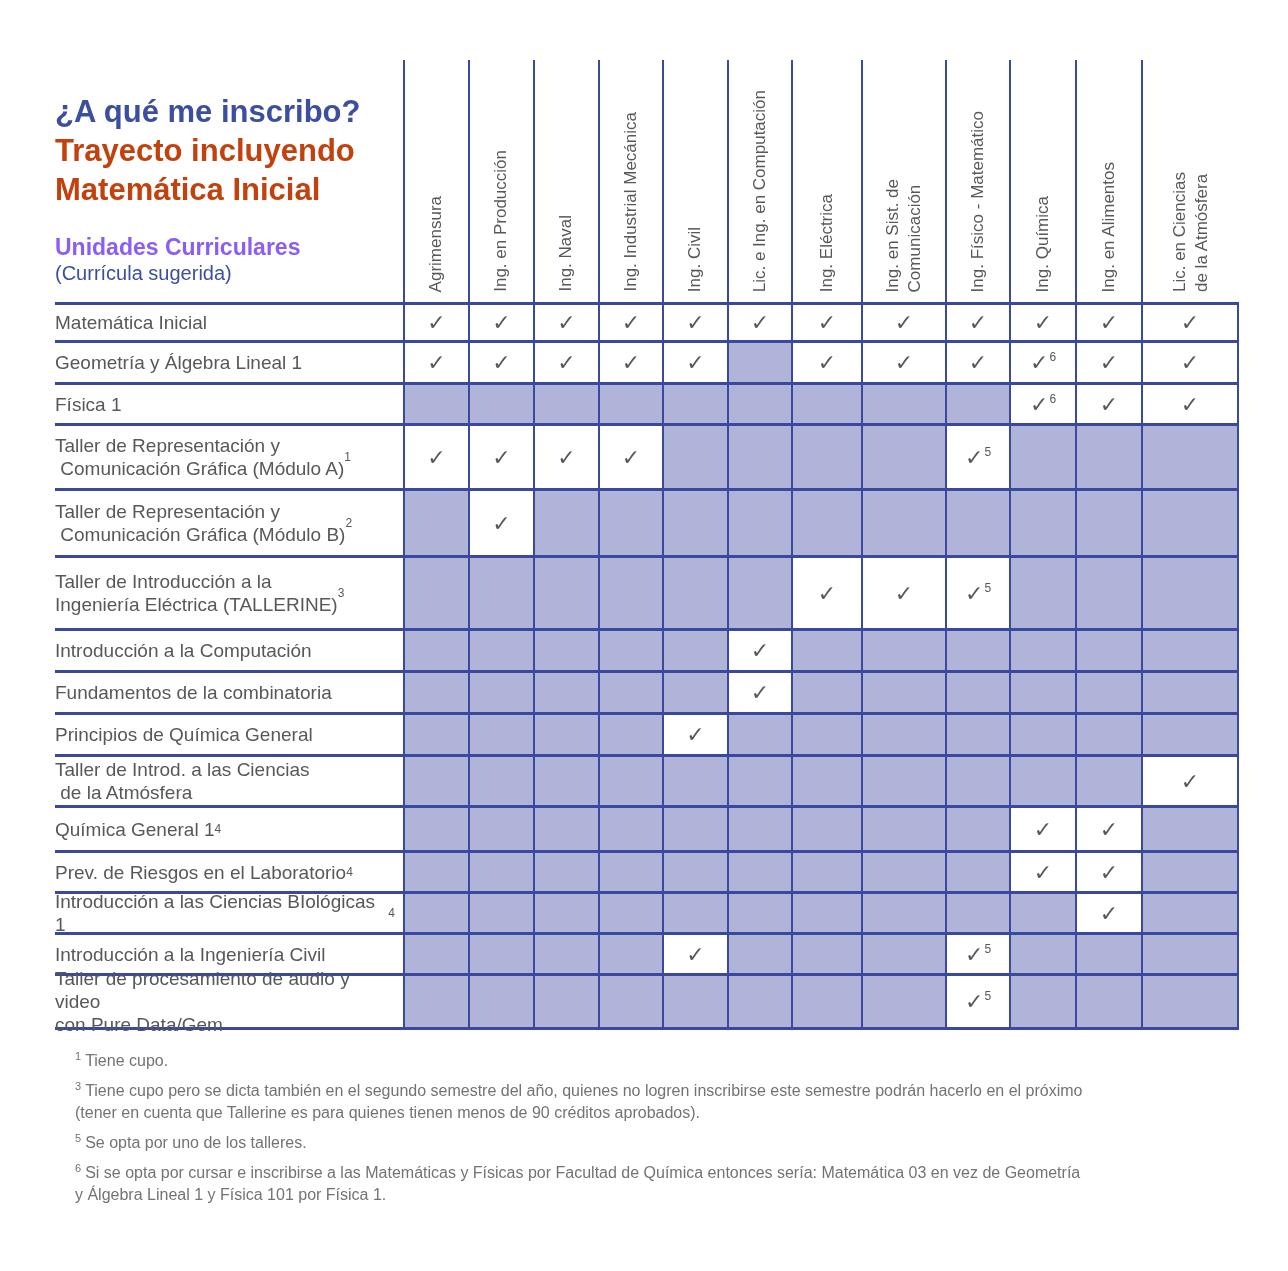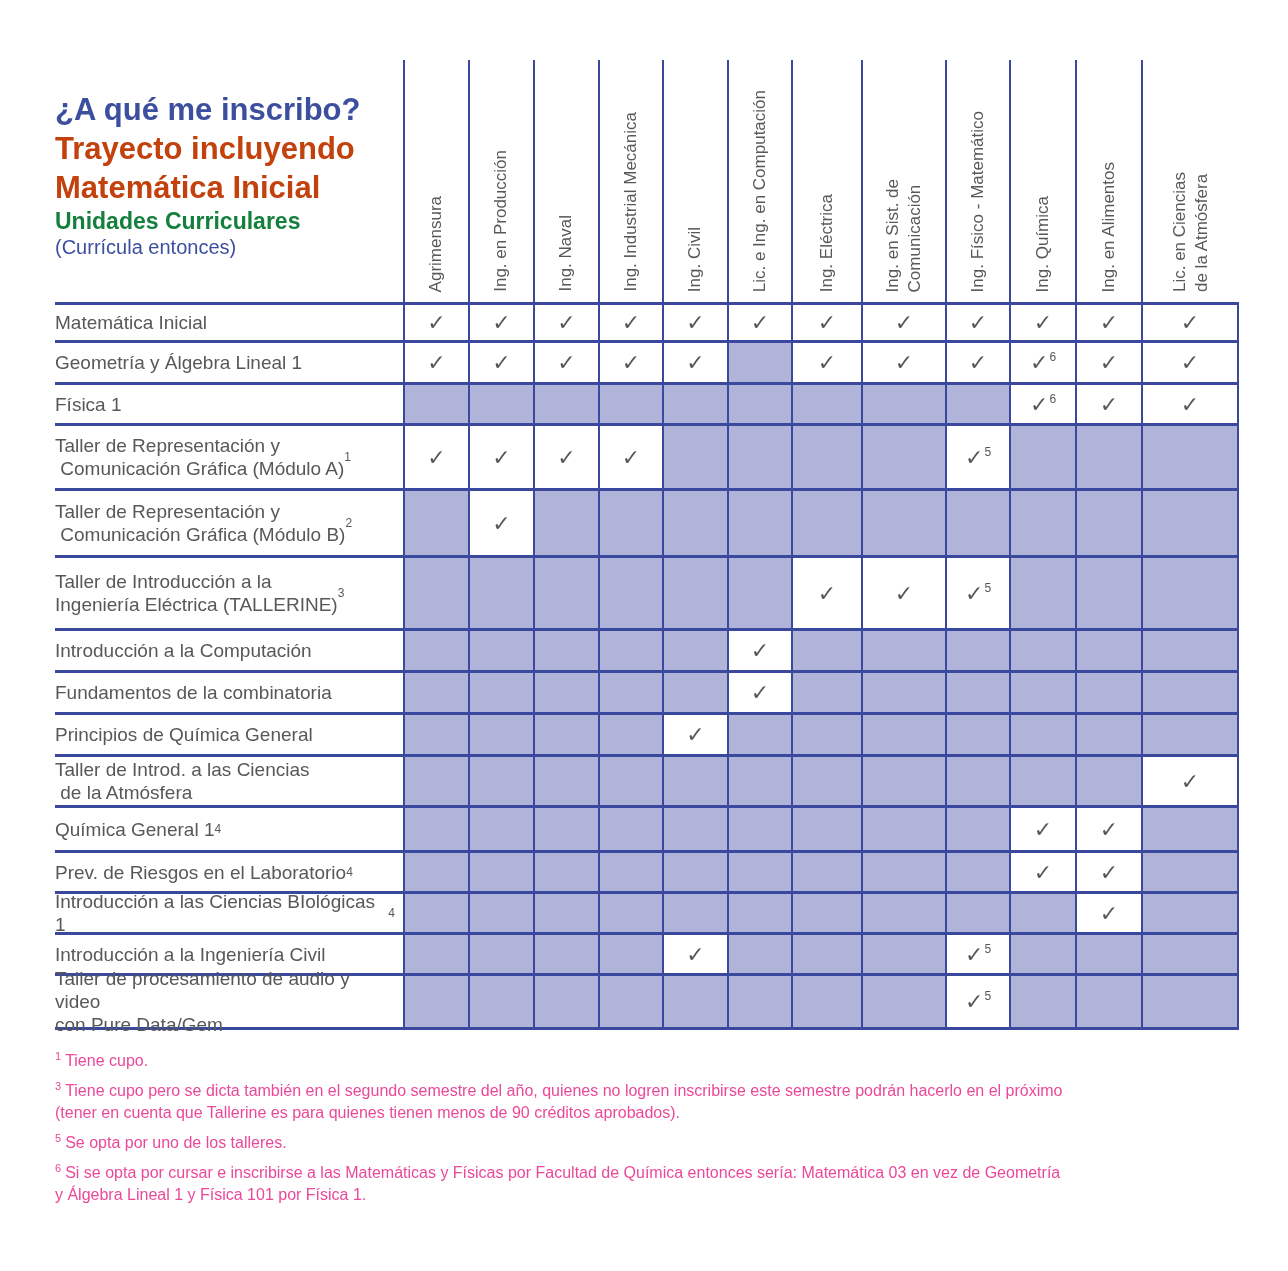--- a/index.html
+++ b/index.html
@@ -13,26 +13,26 @@
     color:#57585a;
     overflow:hidden;
   }
   .grid{
     display:grid;
     grid-template-columns:348px 65px 65px 65px 64px 65px 64px 70px 84px 64px 66px 66px 98px;
     grid-template-rows:242px 41px 42px 41px 65px 67px 73px 42px 42px 42px 51px 45px 41px 41px 41px 54px;
   }
   
   .titlecell{
-    display:flex;flex-direction:column;justify-content:center;
-    padding:4px 10px 16px 0;box-sizing:border-box;
+    display:flex;flex-direction:column;justify-content:flex-end;
+    padding:4px 10px 16px 0;box-sizing:border-box;gap:24px;
   }
   .t1{font-size:31px;font-weight:700;color:#3c4f9f;line-height:39px;}
   .t2{font-size:31px;font-weight:700;color:#c2410c;line-height:39px;}
-  .uc1{font-size:23px;font-weight:700;color:#15803d;line-height:28px;}
+  .uc1{font-size:23px;font-weight:700;color:#8b5cf6;line-height:28px;}
   .uc2{font-size:20px;color:#3c4f9f;line-height:25px;}
   
   .hcell{
     display:flex;align-items:flex-end;justify-content:center;
     border-left:2px solid #3a489e;
     box-sizing:border-box;
     padding-bottom:10px;
   }
   .hcell span{
     display:block;
@@ -67,41 +67,42 @@
     font-size:22px;font-weight:700;color:#57585a;
     font-family:"DejaVu Sans","Liberation Sans",sans-serif;
   }
   .csup{
     font-size:12px;color:#57585a;line-height:0;
     position:relative;top:-0.45em;margin-left:1px;
   }
   
   .footnotes{margin-top:20px;width:1150px;}
   .fn{
-    font-size:16px;line-height:22px;color:#ec4899;
+    font-size:16px;line-height:22px;color:#737373;
     margin-bottom:8px;
+    margin-left:20px;
   }
   .fn sup{font-size:11px;margin-right:4px;line-height:0;}
   .fn span{white-space:pre-line;}
 </style>
 </head>
 <body>
 
 <div class="page">
 
   <div class="grid" id="grid">
     <div class="titlecell">
       <div>
         <div class="t1">¿A qué me inscribo?</div>
         <div class="t2">Trayecto incluyendo</div>
         <div class="t2">Matemática Inicial</div>
       </div>
       <div>
         <div class="uc1">Unidades Curriculares</div>
-        <div class="uc2">(Currícula entonces)</div>
+        <div class="uc2">(Currícula sugerida)</div>
       </div>
     </div>
 
   <div class="hcell">
         <span>Agrimensura</span>
       </div>
       <div class="hcell">
         <span>Ing. en Producción</span>
       </div>
       <div class="hcell">

